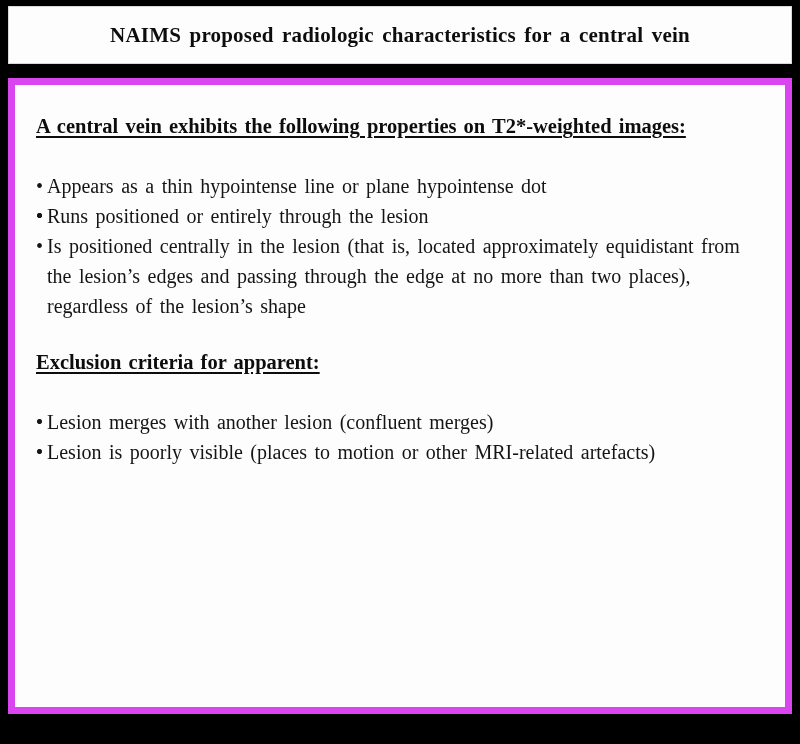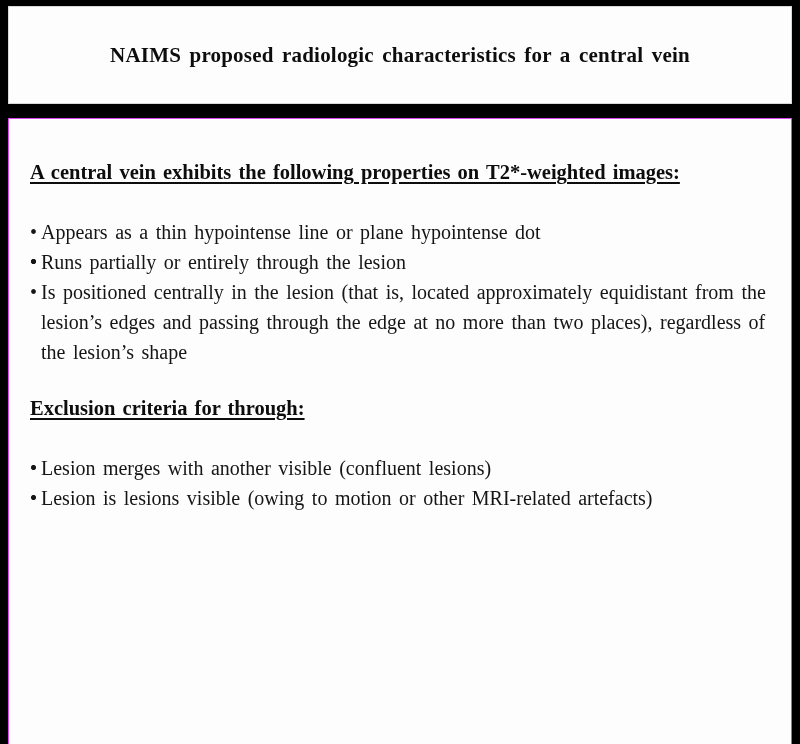--- a/index.html
+++ b/index.html
@@ -23,21 +23,21 @@
     box-sizing: border-box;
     background: #000000;
     padding: 6px 8px 10px 8px;
   }
 
   
   .title-panel {
     box-sizing: border-box;
     background: #fdfdfd;
     border: 1px solid #d8d8d8;
-    height: 98px;
+    height: 58px;
     display: flex;
     align-items: center;
     justify-content: center;
     text-align: center;
   }
   .title-text {
     font-weight: bold;
     font-size: 21px;
     letter-spacing: 0.2px;
     word-spacing: 3px;
@@ -49,23 +49,23 @@
   
   .divider {
     height: 14px;
     background: #000000;
   }
 
   
   .body-panel {
     box-sizing: border-box;
     background: #fdfdfd;
-    border: 1px solid #d946ef;
+    border: 7px solid #d946ef;
     height: 636px;
-    padding: 38px 14px 10px 12px;
+    padding: 26px 14px 10px 12px;
     overflow: hidden;
   }
 
   .section-heading {
     font-weight: bold;
     font-size: 20.5px;
     line-height: 30px;
     text-decoration: underline;
     text-underline-offset: 3px;
     word-spacing: 2px;
@@ -122,45 +122,45 @@
         <span>Appears as a thin hypointense line or plane hypointense dot</span>
       </li>
       <li class="bullet-item">
         <span class="dot">•</span>
       </li>
       <li class="bullet-item">
         <span class="dot">•</span>
       </li>
       <li class="bullet-item">
         <span class="dot">•</span>
-        <span>Runs partially or entirely through the lesion</span>
+        <span>Runs positioned or entirely through the lesion</span>
       </li>
       <li class="bullet-item">
         <span class="dot">•</span>
         <span>Is positioned centrally in the lesion (that is, located approximately equidistant from the lesion’s edges and passing through the edge at no more than two places), regardless of the lesion’s shape</span>
       </li>
     </ul>
 
     <div class="spacer-md"></div>
 
-    <div class="section-heading">Exclusion criteria for through:</div>
+    <div class="section-heading">Exclusion criteria for apparent:</div>
 
     <div class="spacer-lg"></div>
 
     <ul class="bullet-list">
       <li class="bullet-item">
         <span class="dot">•</span>
       </li>
       <li class="bullet-item">
         <span class="dot">•</span>
-        <span>Lesion merges with another visible (confluent lesions)</span>
+        <span>Lesion merges with another lesion (confluent merges)</span>
       </li>
       <li class="bullet-item">
         <span class="dot">•</span>
       </li>
       <li class="bullet-item">
         <span class="dot">•</span>
-        <span>Lesion is lesions visible (owing to motion or other MRI-related artefacts)</span>
+        <span>Lesion is poorly visible (places to motion or other MRI-related artefacts)</span>
       </li>
     </ul>
 
   </div>
 </div>
 
 </body></html>

